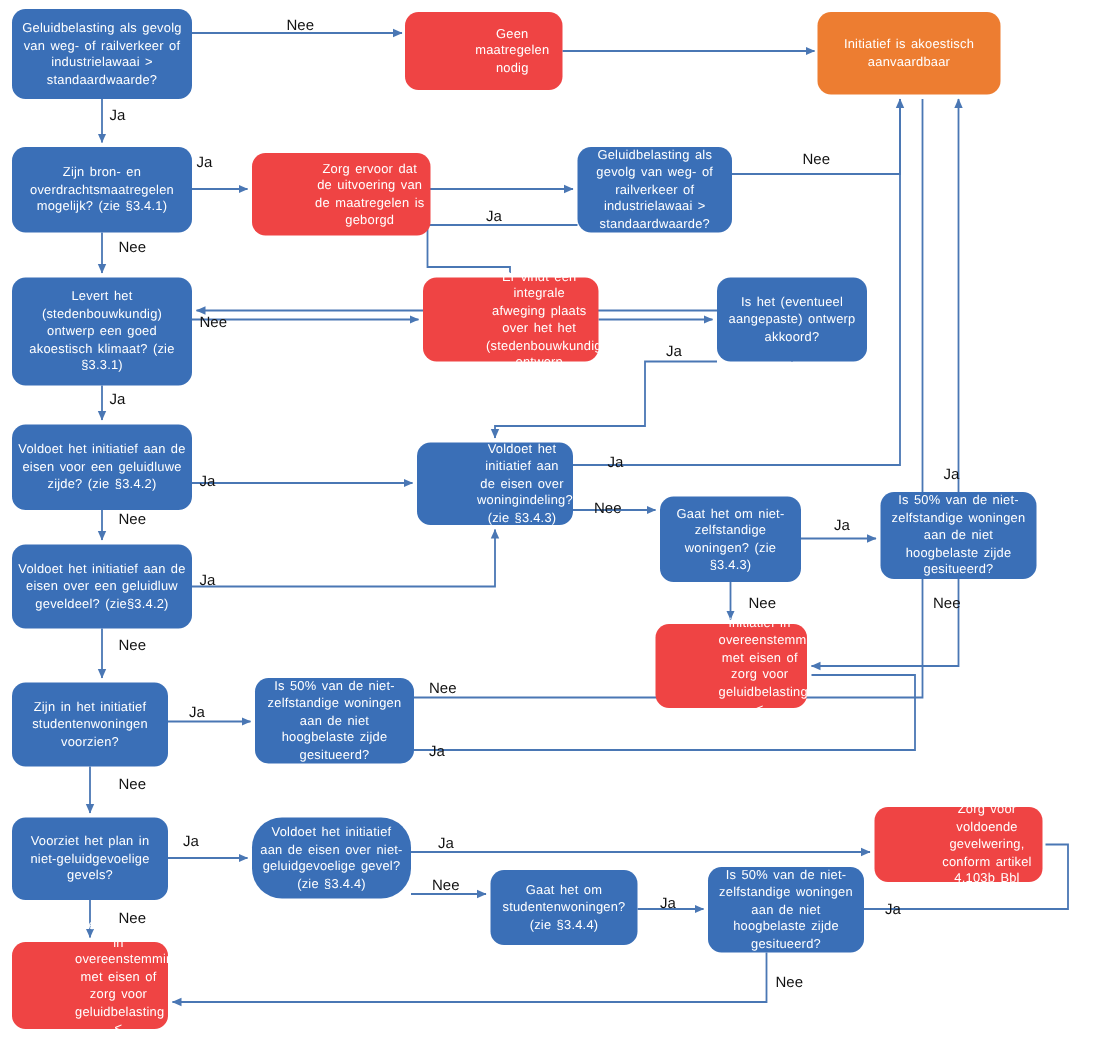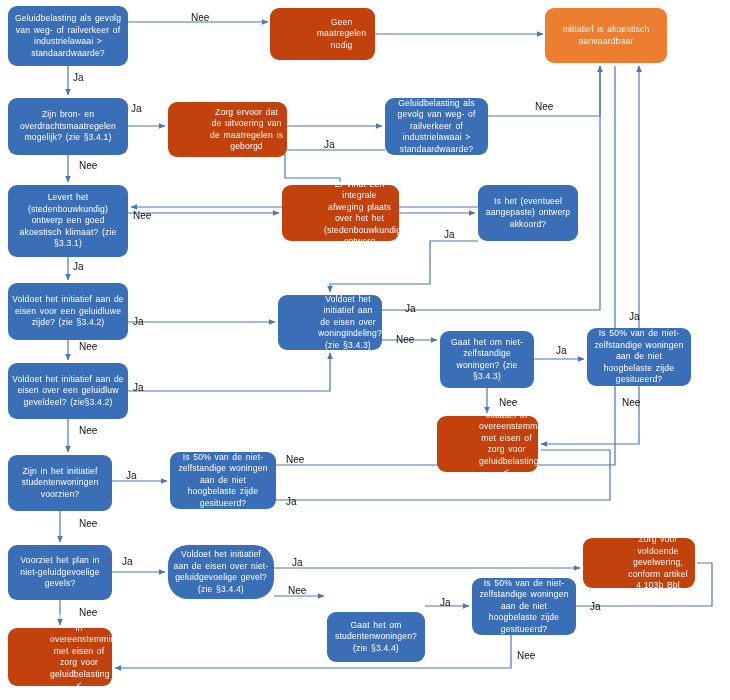--- a/index.html
+++ b/index.html
@@ -32,21 +32,21 @@
     justify-content: center;
     text-align: center;
     color: #ffffff;
     font-size: 8.6px;
     line-height: 11.5px;
     letter-spacing: 0.15px;
     padding: 2px 4px;
     word-spacing: 1px;
   }
   .node.blue   { background: #3A6FB7; }
-  .node.purple { background: #c2410c; padding-left: 42px; }
+  .node.purple { background: #ef4444; padding-left: 42px; }
   .node.orange { background: #ED7D31; }
   .node span { display: block; width: 100%; }
 
   .elabel {
     position: absolute;
     font-family: "Liberation Sans", sans-serif;
     font-size: 10px;
     color: #111111;
     white-space: nowrap;
     line-height: 11px;
@@ -152,21 +152,21 @@
       </div>
       <div class="node blue" style="left: 170px; top: 452px; width: 106px; height: 57px;">
         <span>Is 50% van de niet-zelfstandige woningen aan de niet hoogbelaste zijde gesitueerd?</span>
       </div>
       <div class="node blue" style="left: 8px; top: 545px; width: 104px; height: 55px;">
         <span>Voorziet het plan in niet-geluidgevoelige gevels?</span>
       </div>
       <div class="node blue" style="left: 168px; top: 545px; width: 106px; height: 54px; border-radius: 20px;">
         <span>Voldoet het initiatief aan de eisen over niet-geluidgevoelige gevel? (zie §3.4.4)</span>
       </div>
-      <div class="node blue" style="left: 327px; top: 612px; width: 98px; height: 50px;">
+      <div class="node blue" style="left: 327px; top: 580px; width: 98px; height: 50px;">
         <span>Gaat het om studentenwoningen? (zie §3.4.4)</span>
       </div>
       <div class="node blue" style="left: 472px; top: 578px; width: 104px; height: 57px;">
         <span>Is 50% van de niet-zelfstandige woningen aan de niet hoogbelaste zijde gesitueerd?</span>
       </div>
       <div class="node purple" style="left: 583px; top: 538px; width: 112px; height: 50px;">
         <span>Zorg voor voldoende gevelwering, conform artikel 4.103b Bbl</span>
       </div>
       <div class="node purple" style="left: 8px; top: 628px; width: 104px; height: 58px;">
         <span>Breng initiatief in overeenstemming met eisen of zorg voor geluidbelasting &lt; standaardwaarde</span>

